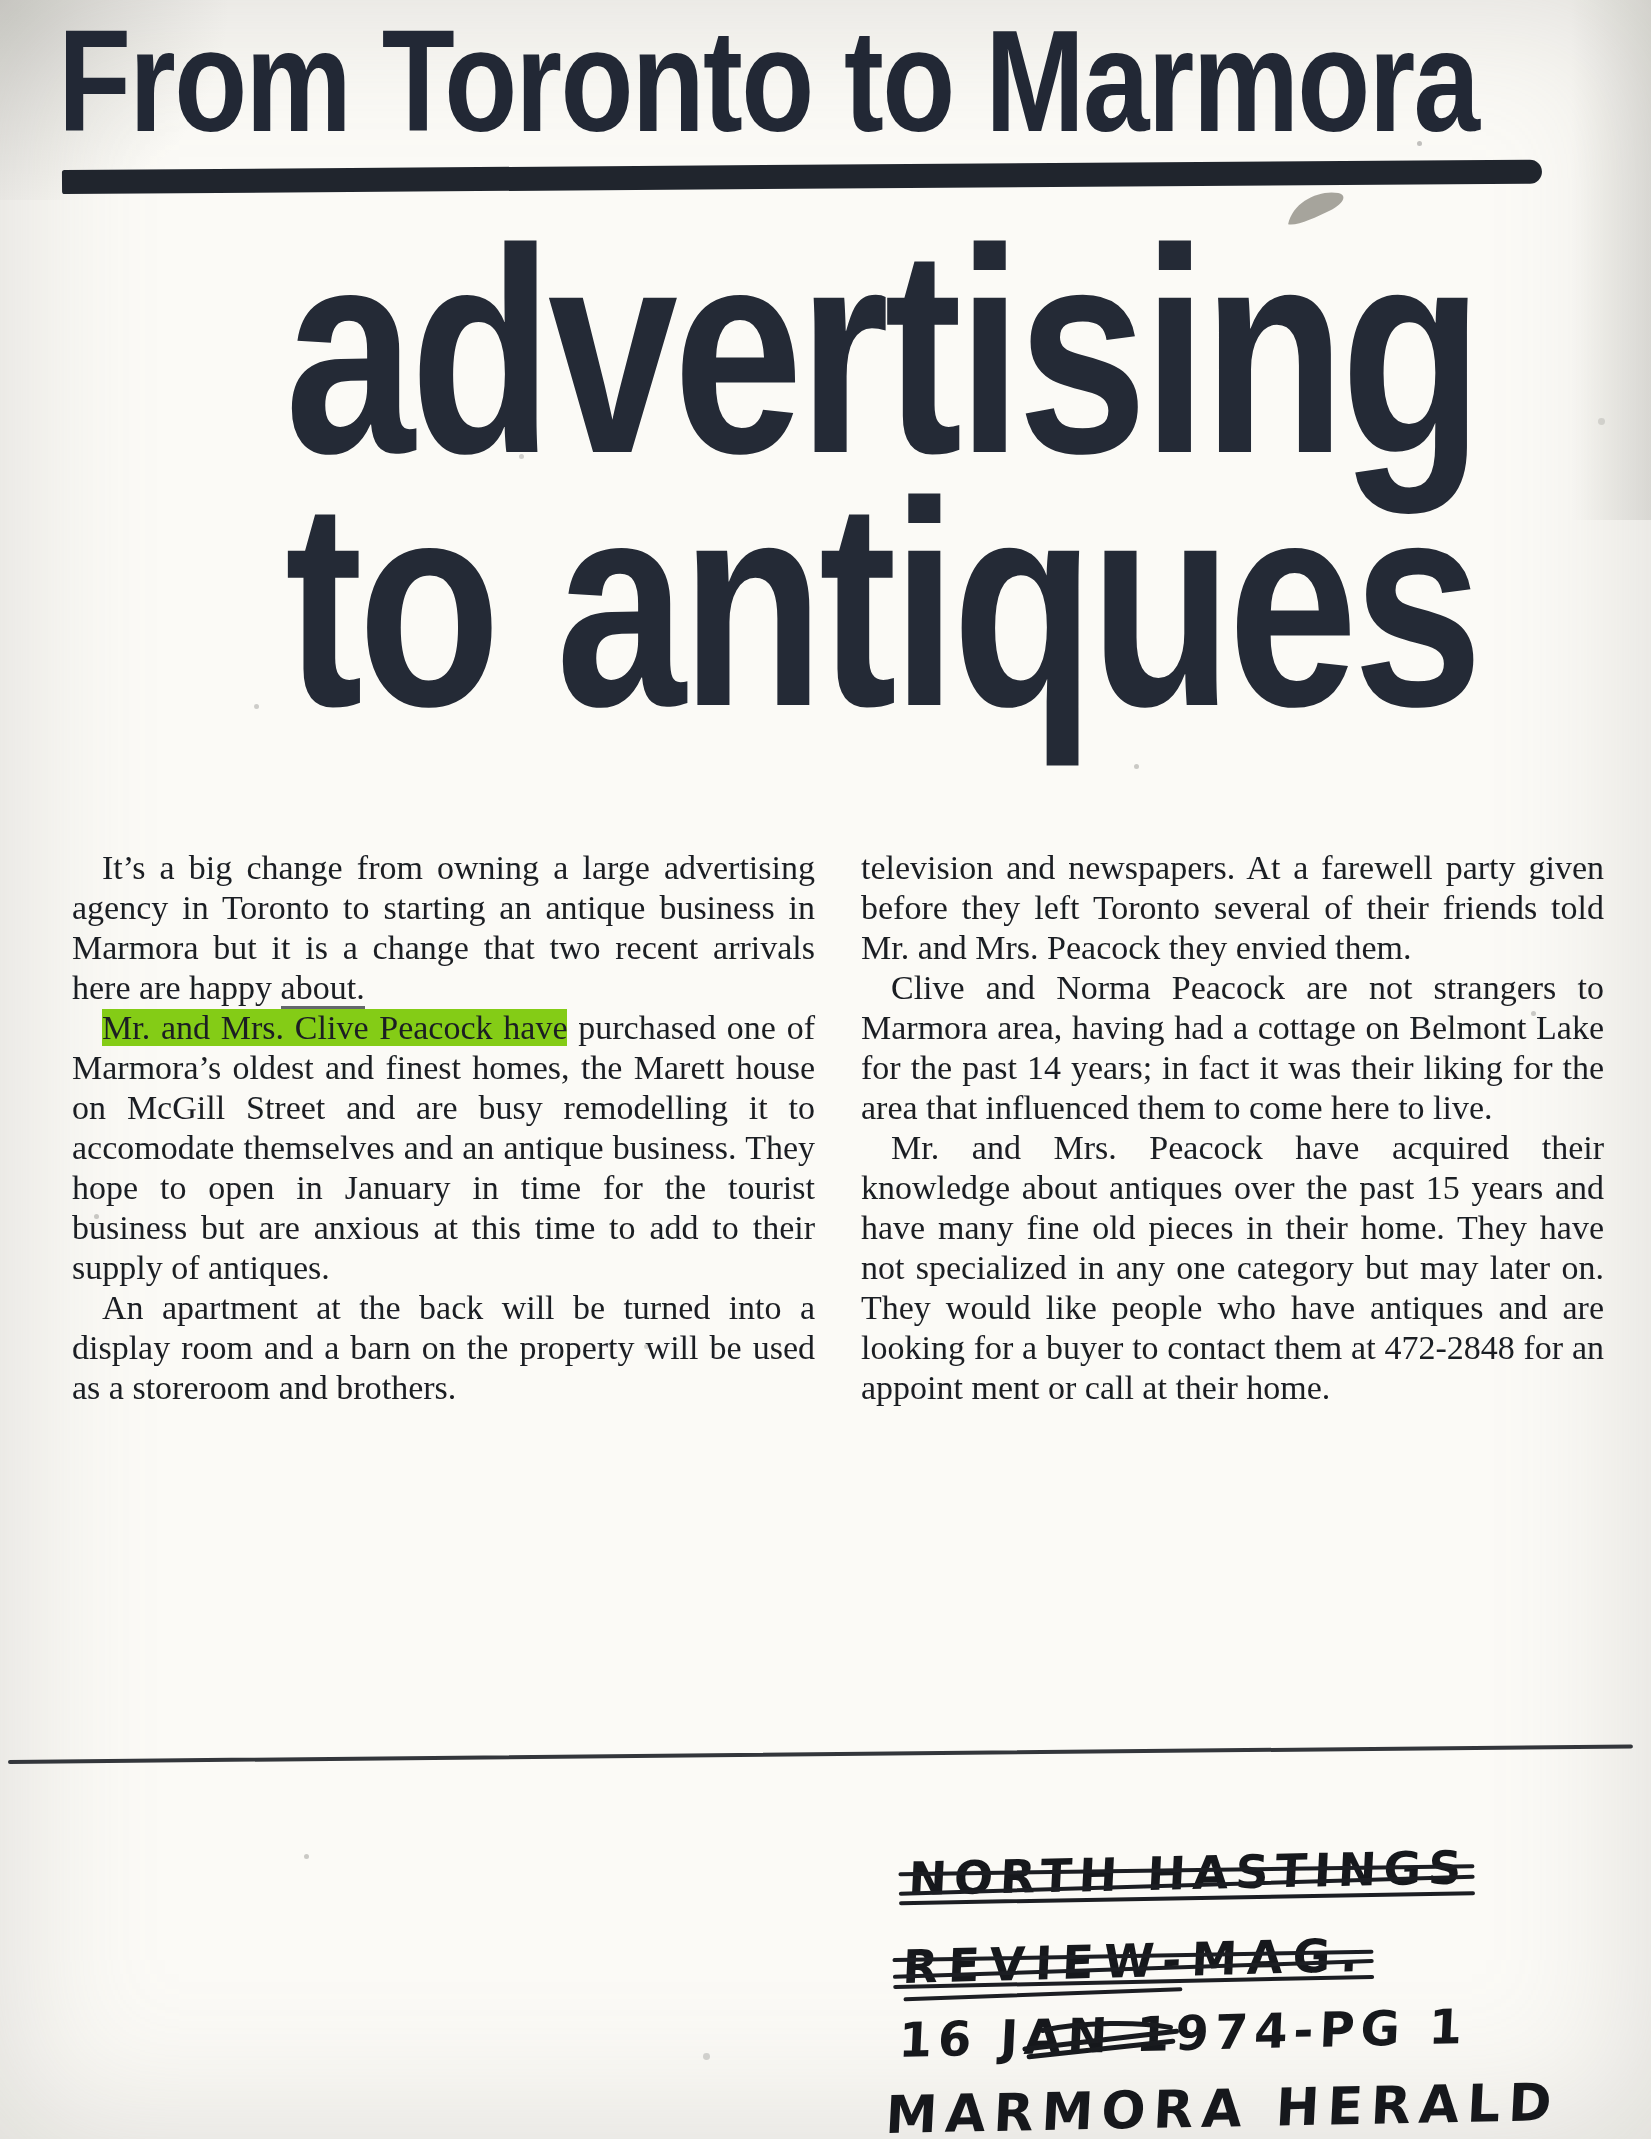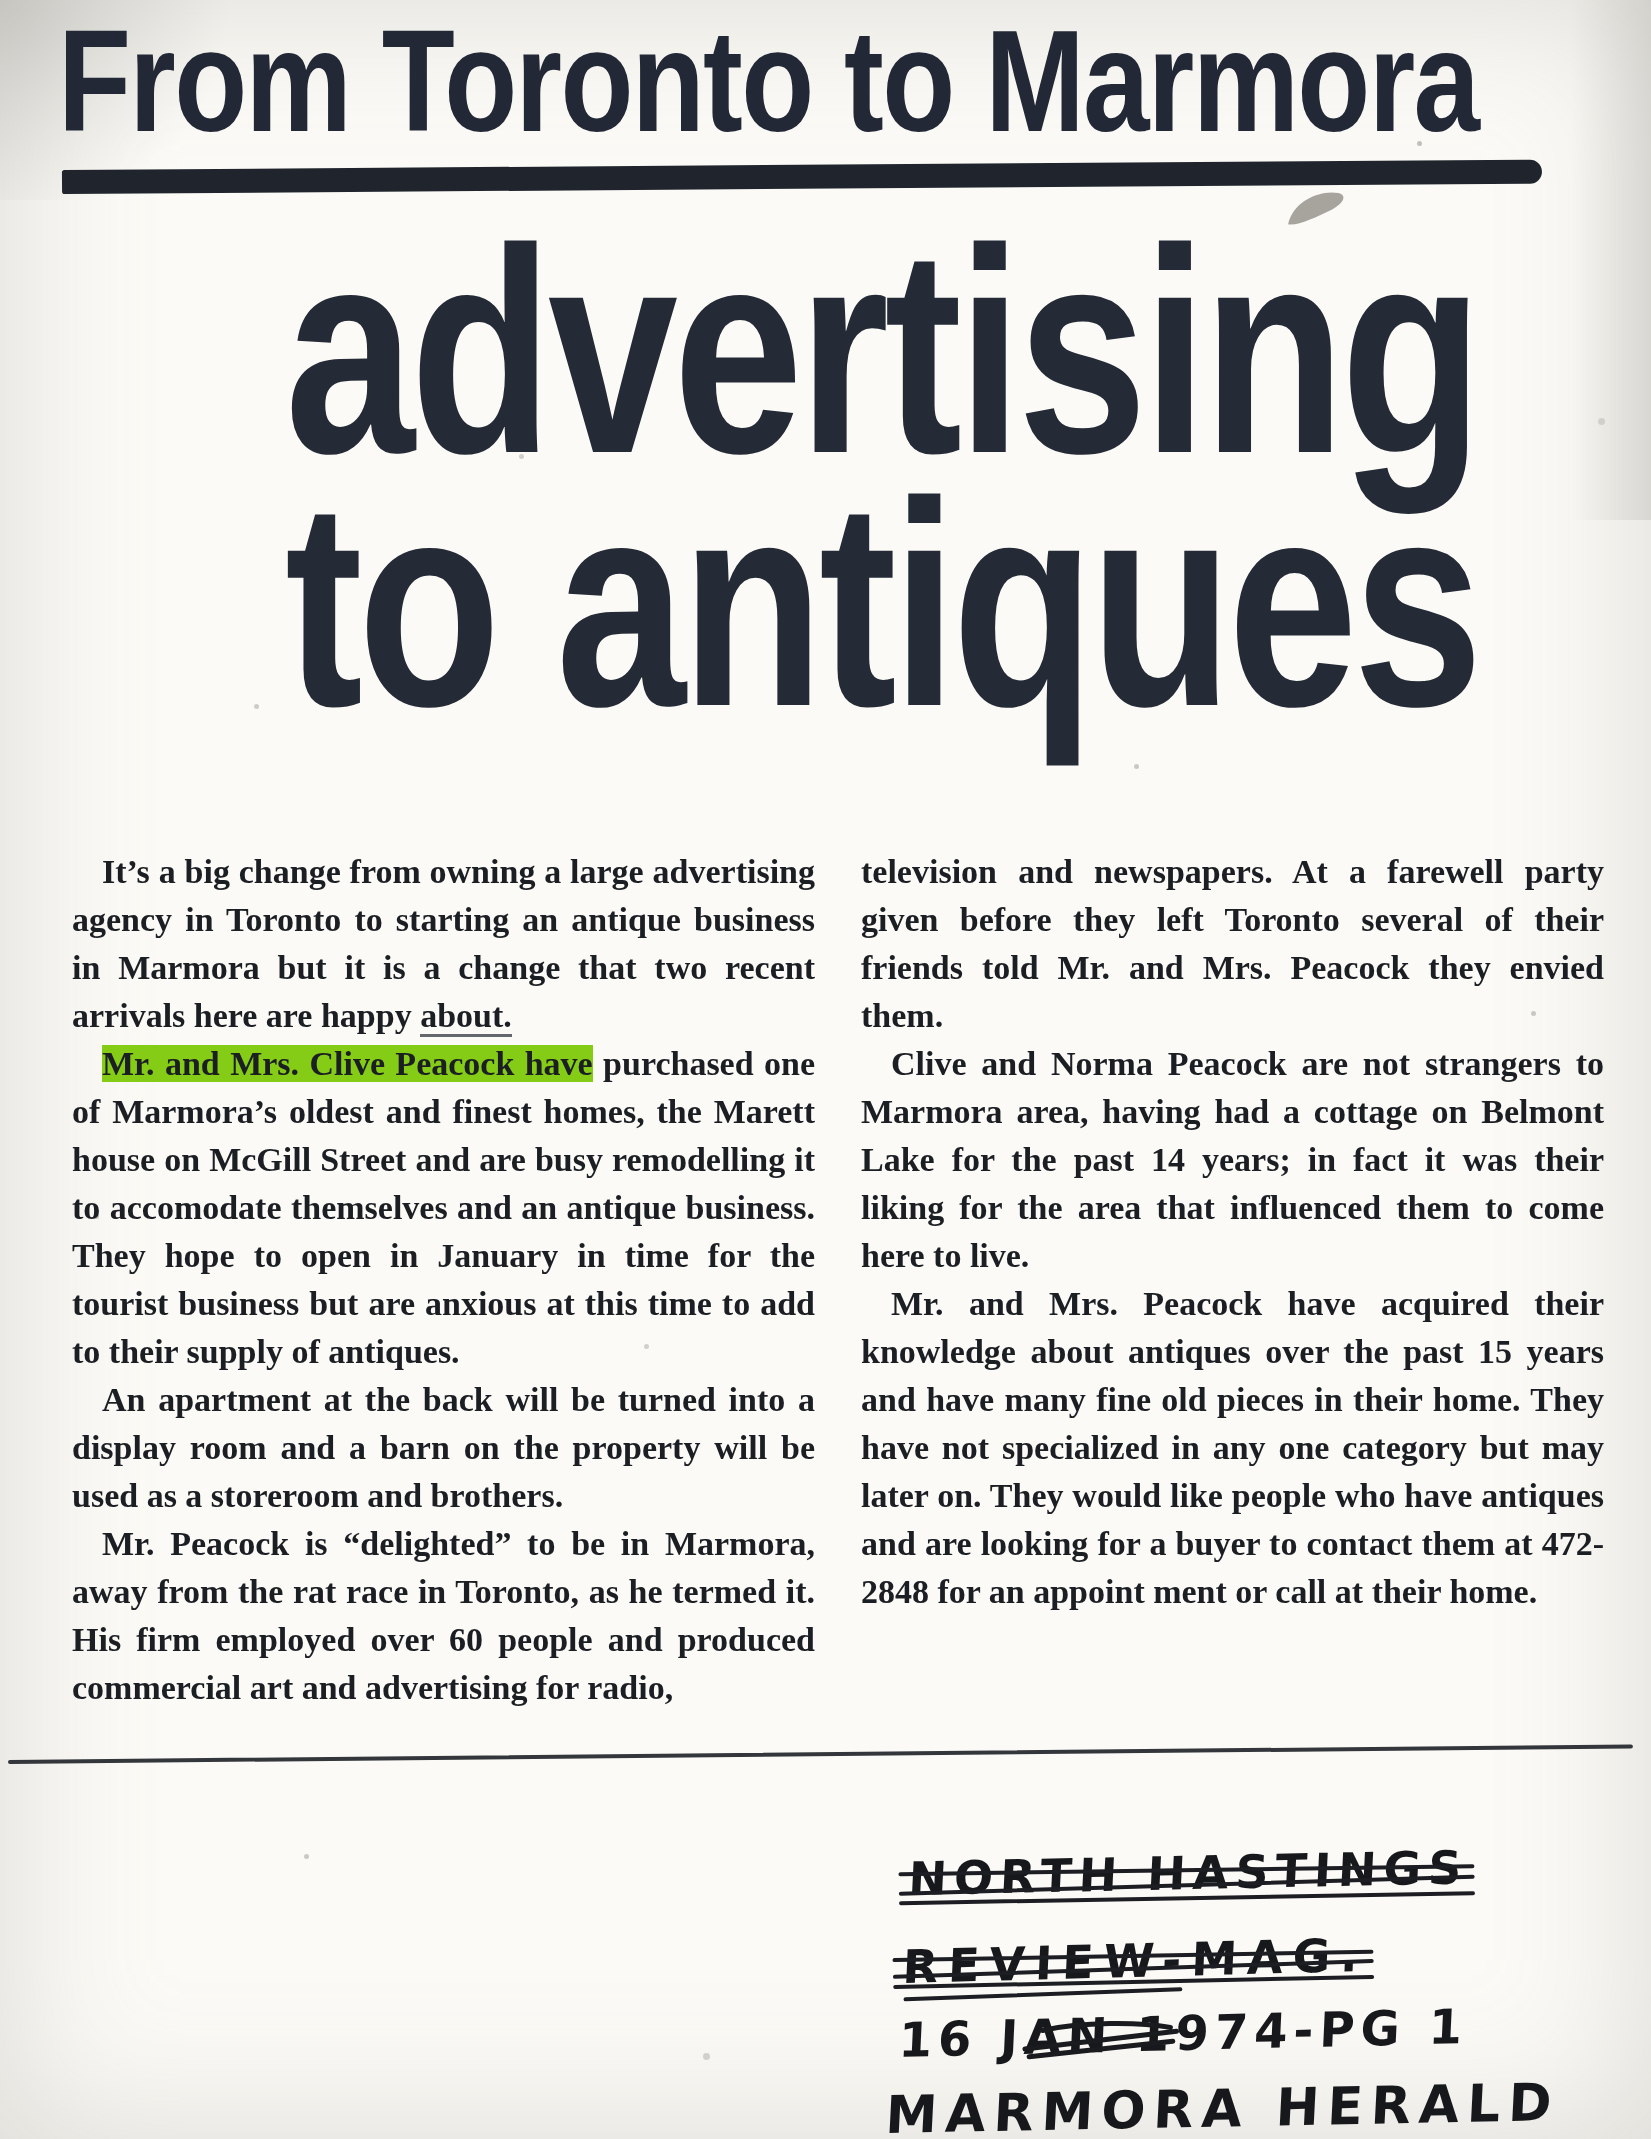--- a/index.html
+++ b/index.html
@@ -51,22 +51,22 @@
   }
   .headline.line1{left:285px;top:205px;}
   .headline.line2{left:285px;top:458px;}
 
   .columns{
     position:absolute;left:72px;top:848px;width:1532px;
     display:flex;gap:46px;
   }
   .col{width:743px;}
   .para{
-    margin:0;font-size:34px;line-height:48px;text-align:justify;
-    text-indent:30px;color:#1b1e23;font-weight:bold;
+    margin:0;font-size:34px;line-height:40px;text-align:justify;
+    text-indent:30px;color:#1b1e23;
   }
   .para.no-indent{text-indent:0;}
   .pencil-underline{border-bottom:3px solid rgba(50,53,60,.75);}
   .highlight{background:#84cc16;box-decoration-break:clone;-webkit-box-decoration-break:clone;}
 
   .clip-edge{
     position:absolute;left:8px;top:1760px;width:1625px;height:4px;
     background:#33363b;transform:rotate(-.55deg);transform-origin:left center;
     border-radius:2px;
   }
@@ -110,21 +110,20 @@
   </svg>
 
   <h1 class="headline line1">advertising</h1>
   <h1 class="headline line2">to antiques</h1>
 
   <section class="columns">
     <div class="col">
       <p class="para"><span>It’s a big change from owning a large advertising agency in Toronto to starting an antique business in Marmora but it is a change that two recent arrivals here are happy </span><span class="pencil-underline">about.</span></p>
       <p class="para"><span class="highlight">Mr. and Mrs. Clive Peacock have</span><span> purchased one of Marmora’s oldest and finest homes, the Marett house on McGill Street and are busy remodelling it to accomodate themselves and an antique business. They hope to open in January in time for the tourist business but are anxious at this time to add to their supply of antiques.</span></p>
       <p class="para">An apartment at the back will be turned into a display room and a barn on the property will be used as a storeroom and brothers.</p>
-      <p class="para">Mr. Peacock is “delighted” to be in Marmora, away from the rat race in Toronto, as he termed it.  His firm employed over 60 people and produced commercial art and advertising for radio,</p>
     </div>
     <div class="col">
       <p class="para no-indent">television and newspapers.  At a farewell party given before they left Toronto several of their friends told Mr. and Mrs. Peacock they envied them.</p>
       <p class="para">Clive and Norma Peacock are not strangers to Marmora area, having had a cottage on Belmont Lake for the past 14 years; in fact it was their liking for the area that influenced them to come here to live.</p>
       <p class="para">Mr. and Mrs. Peacock have acquired their knowledge about antiques over the past 15 years and have many fine old pieces in their home.  They have not specialized in any one category but may later on.  They would like people who have antiques and are looking for a buyer to contact them at 472-2848 for an appoint ment or call at their home.</p>
     </div>
   </section>
 
   <div class="clip-edge"></div>
 

